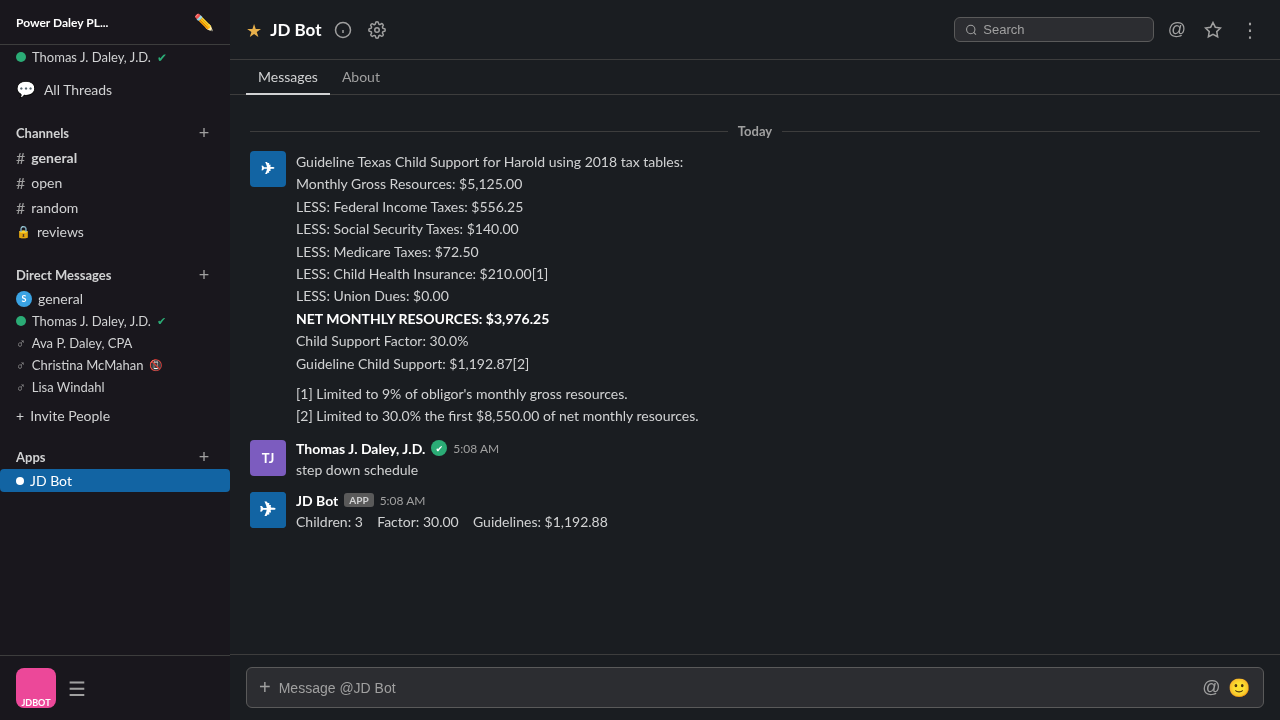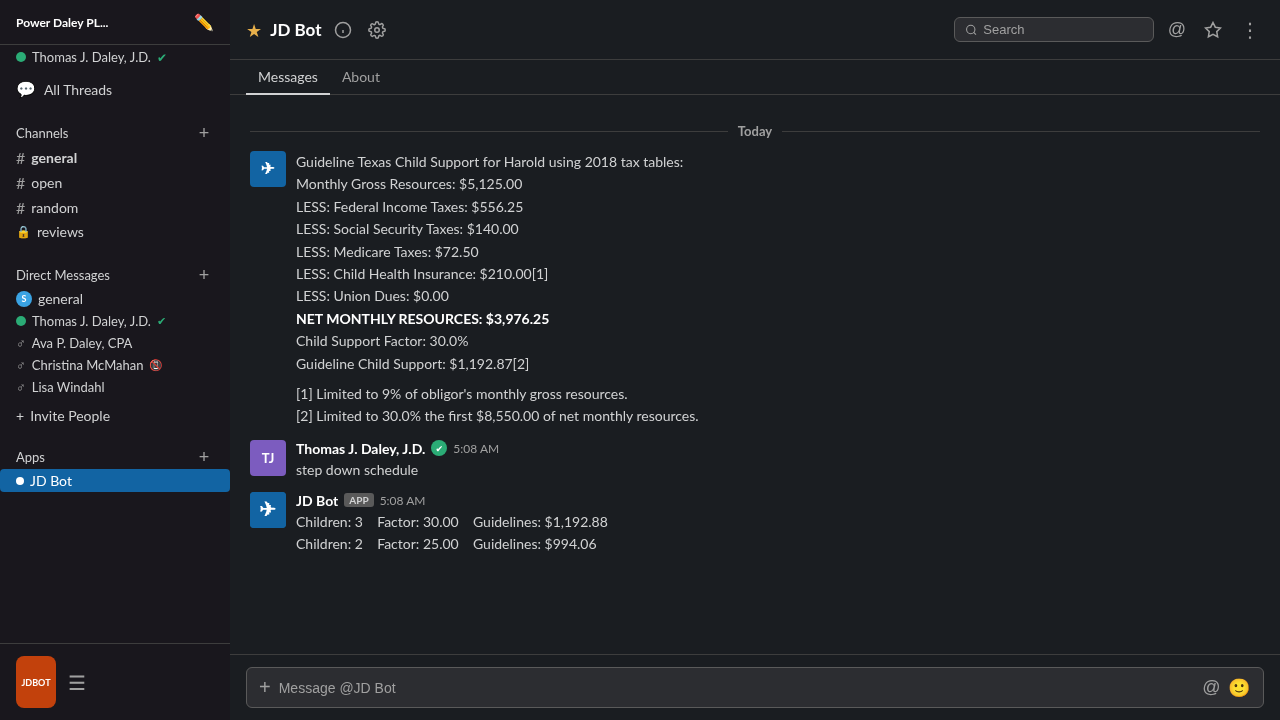--- a/index.html
+++ b/index.html
@@ -54,21 +54,21 @@
     }
     .sidebar-section-header {
       display: flex;
       align-items: center;
       justify-content: space-between;
       padding: 2px 16px;
       cursor: pointer;
     }
     .sidebar-section-label {
       font-size: 13px;
-      font-weight: 400;
+      font-weight: 700;
       color: #d1d2d3;
     }
     .sidebar-item {
       display: flex;
       align-items: center;
       gap: 6px;
       padding: 3px 16px;
       font-size: 14px;
       cursor: pointer;
       border-radius: 4px;
@@ -124,25 +124,25 @@
 
     .sidebar-bottom {
       margin-top: auto;
       padding: 12px 16px;
       border-top: 1px solid #3d3d3d;
       display: flex;
       align-items: center;
       gap: 12px;
     }
     .jdbot-avatar {
-      width: 40px; height: 52px;
+      width: 40px; height: 40px;
       border-radius: 8px;
-      background: #c2410c;
-      display: flex;
-      align-items: center;
+      background: #ec4899;
+      display: flex;
+      align-items: flex-end;
       justify-content: center;
       font-size: 10px;
       font-weight: 700;
       color: #fff;
       flex-shrink: 0;
     }
 
     
     .main {
       flex: 1;
@@ -577,21 +577,20 @@
           <text x="18" y="24" text-anchor="middle" font-size="20" fill="#fff">✈</text>
         </svg>
       </div>
       <div class="message-content">
         <div class="message-header">
           <span class="message-sender">JD Bot</span>
           <span class="app-badge">APP</span>
           <span class="message-time">5:08 AM</span>
         </div>
         <div class="bot-message-line">Children: 3&nbsp;&nbsp;&nbsp;&nbsp;Factor: 30.00&nbsp;&nbsp;&nbsp;&nbsp;Guidelines: $1,192.88</div>
-        <div class="bot-message-line">Children: 2&nbsp;&nbsp;&nbsp;&nbsp;Factor: 25.00&nbsp;&nbsp;&nbsp;&nbsp;Guidelines: $994.06</div>
       </div>
     </div>
 
   </div>
 
   <div class="input-area">
     <div class="input-box">
       <button class="input-add-btn">+</button>
       <input type="text" class="input-field" placeholder="Message @JD Bot" style="">
       <div class="input-right-icons">

